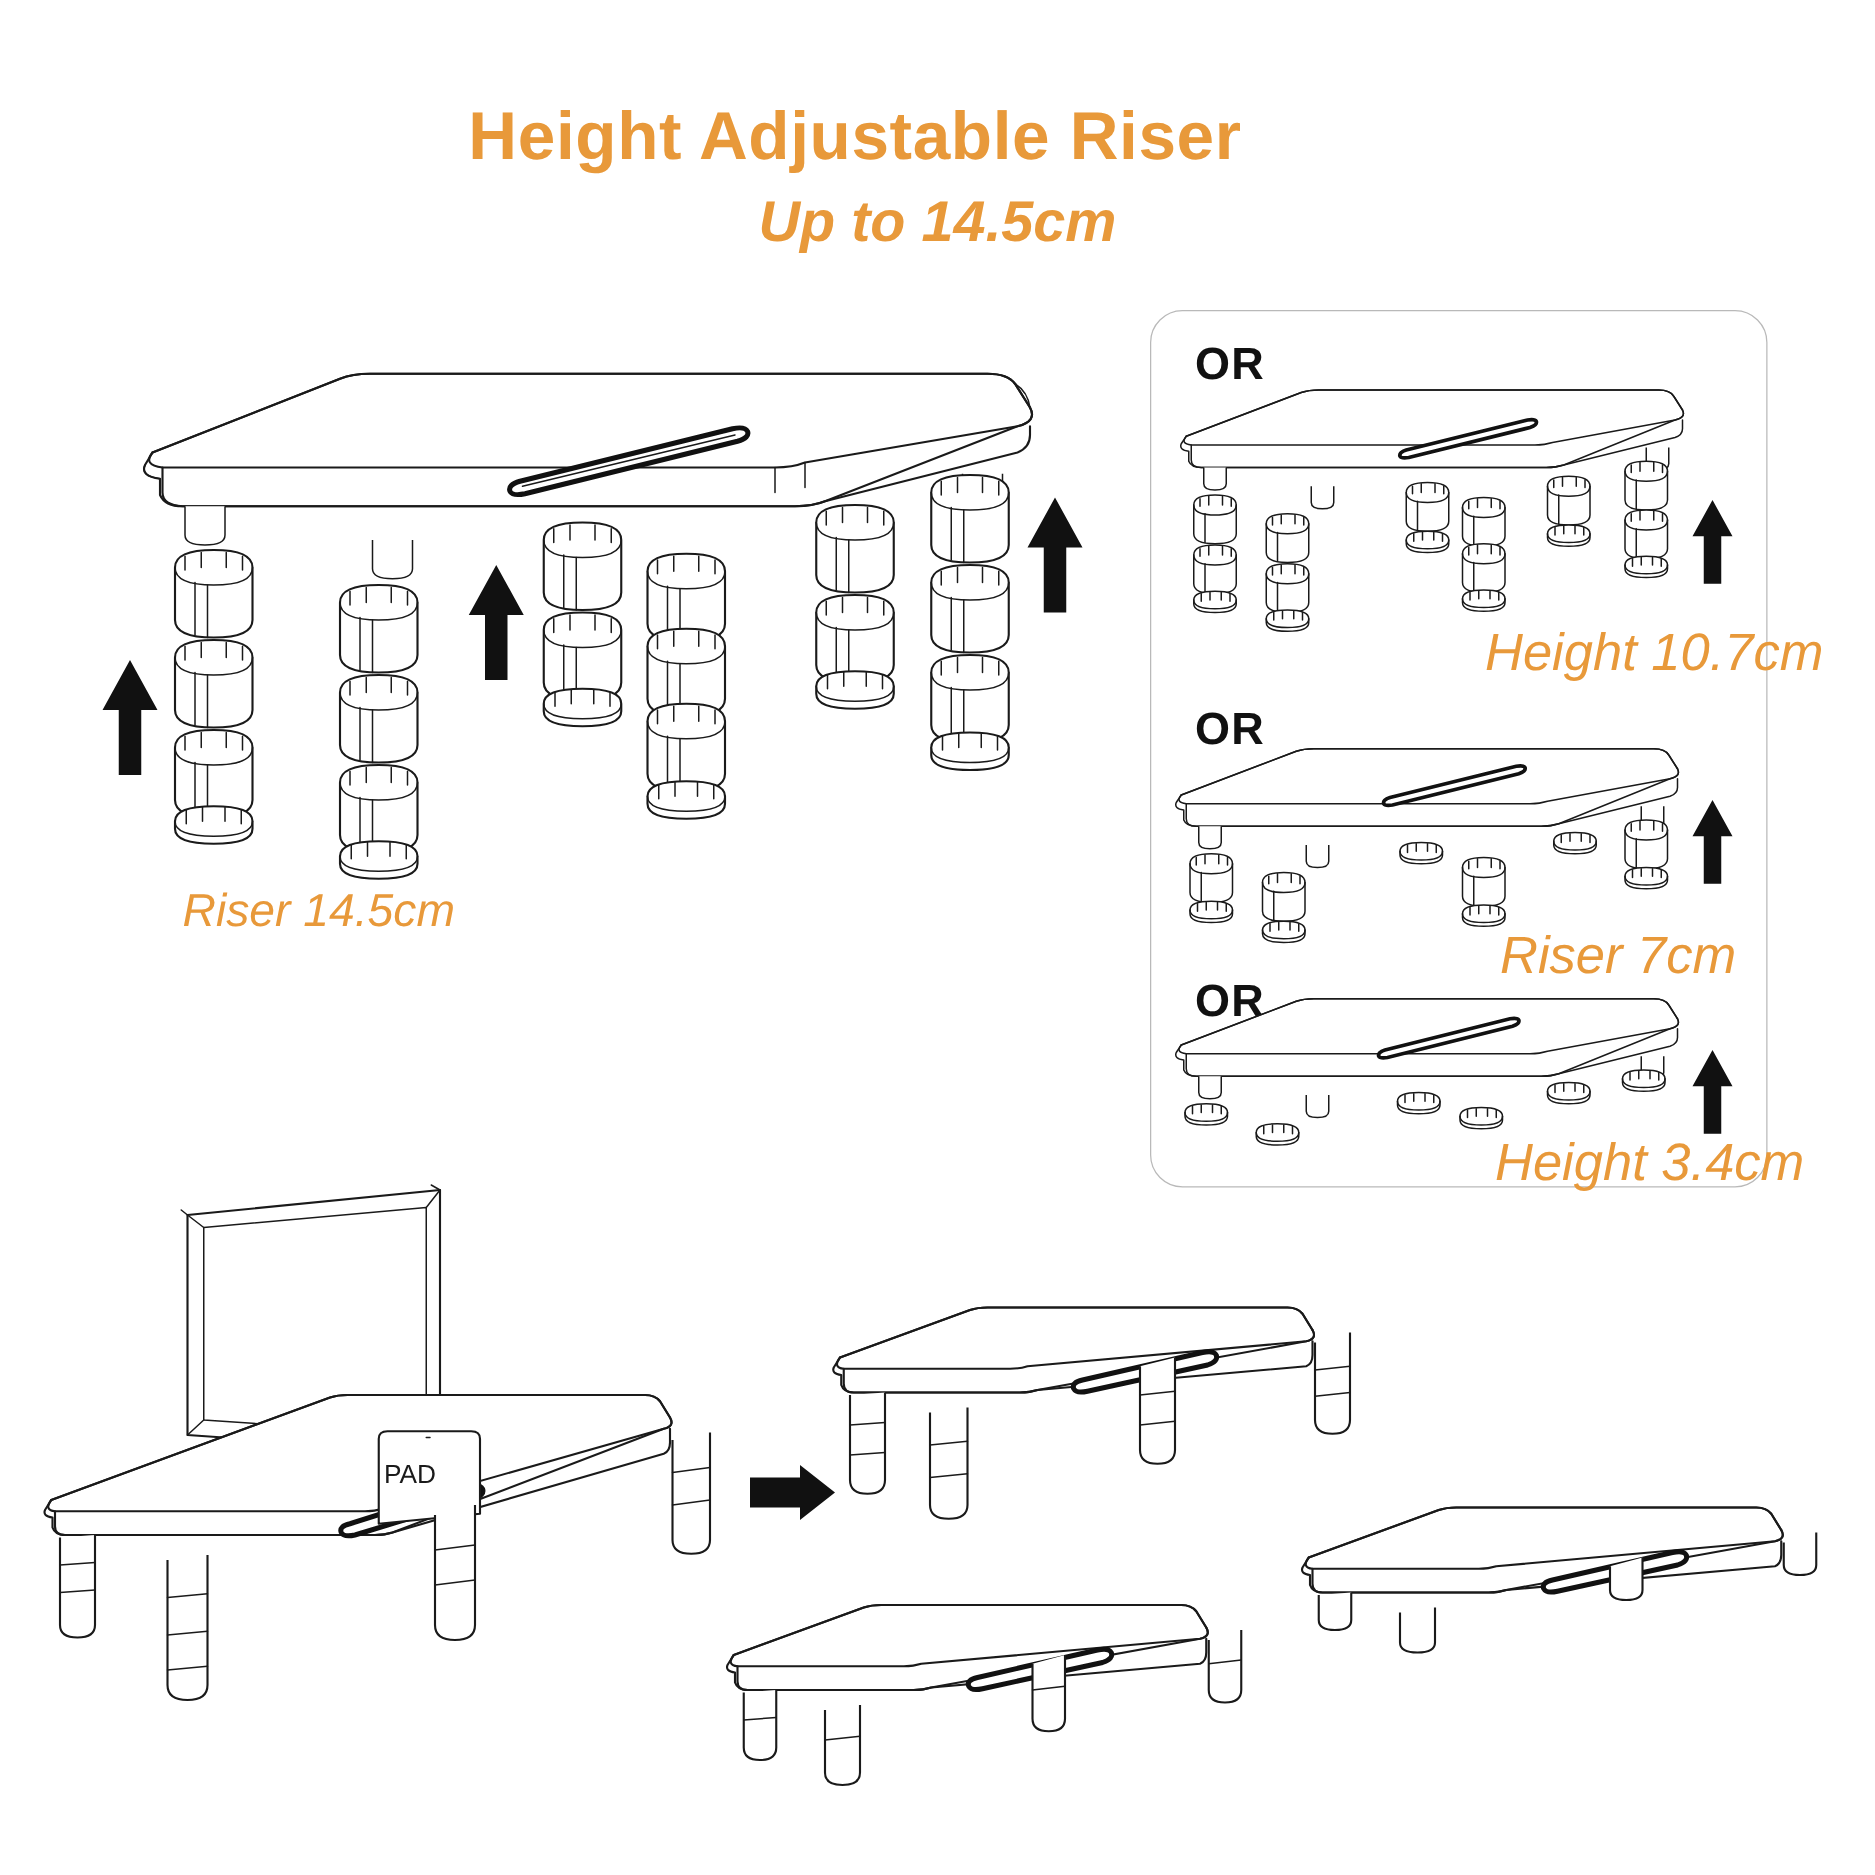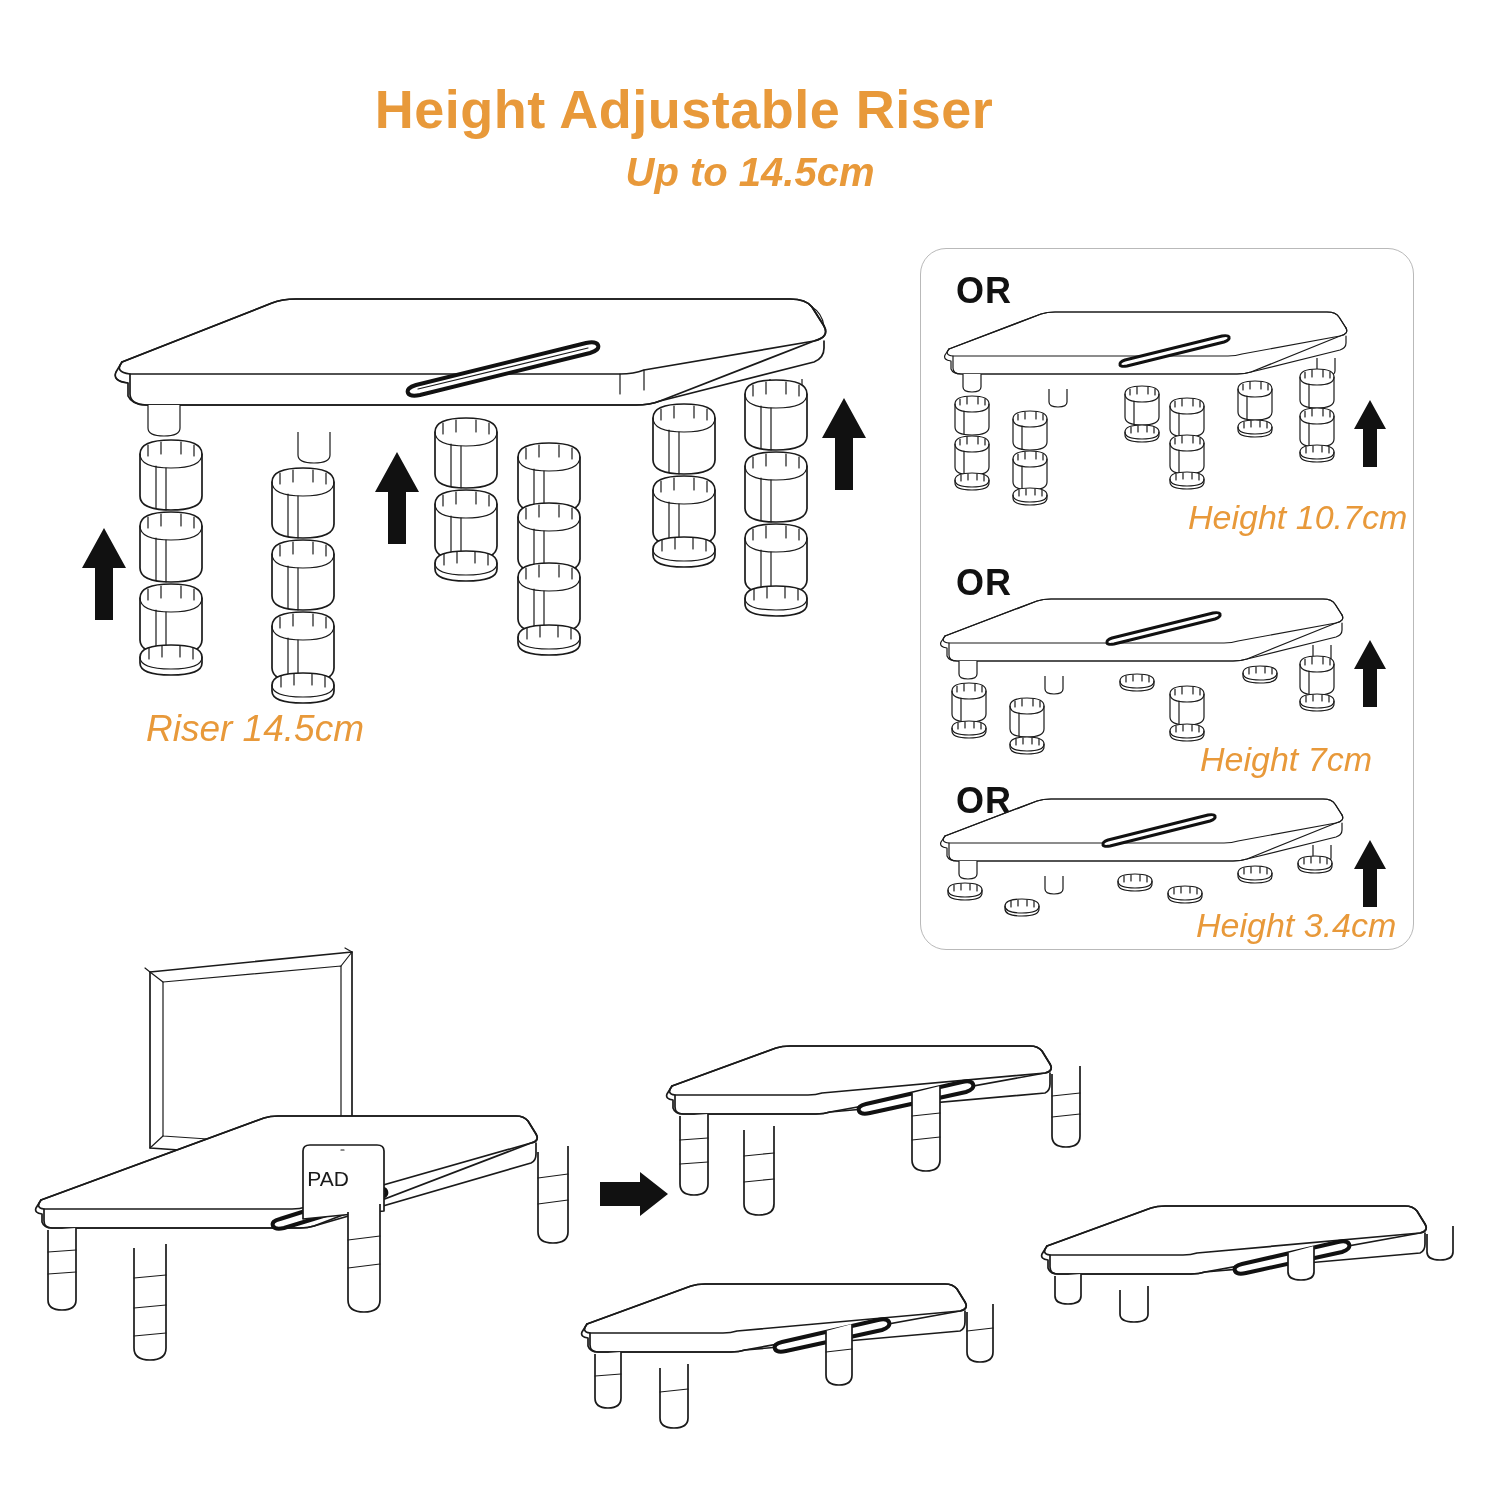--- a/index.html
+++ b/index.html
@@ -5,24 +5,24 @@
   html,body{margin:0;padding:0;background:#ffffff;}
   body{width:1500px;height:1500px;font-family:"Liberation Sans",sans-serif;overflow:hidden;}
   #stage{position:relative;width:1500px;height:1500px;background:#fff;}
 
   .title{
     position:absolute;left:0;top:78px;width:1368px;text-align:center;
     font-size:54px;font-weight:bold;color:#e8993a;letter-spacing:0.5px;
   }
   .subtitle{
     position:absolute;left:0;top:150px;width:1500px;text-align:center;
-    font-size:40px;font-style:italic;font-weight:bold;color:#e8993a;
+    font-size:46px;font-style:italic;font-weight:bold;color:#e8993a;
   }
 
-  .hlabel{position:absolute;font-size:34px;font-style:italic;color:#e8993a;white-space:nowrap;}
+  .hlabel{position:absolute;font-size:42px;font-style:italic;color:#e8993a;white-space:nowrap;}
   .hlabel.big{font-size:37px;}
 
   .or-label{position:absolute;font-size:36px;font-weight:bold;color:#111;letter-spacing:1px;}
 
   .panel{
     position:absolute;left:920px;top:248px;width:492px;height:700px;
     border:1.6px solid #b9b9b9;border-radius:26px;background:transparent;
   }
 
   svg{position:absolute;left:0;top:0;width:1500px;height:1500px;pointer-events:none;}
@@ -44,21 +44,21 @@
   <div class="subtitle">Up to 14.5cm</div>
 
   <div class="panel"></div>
 
   <div class="or-label" style="left:956px;top:270px;">OR</div>
   <div class="or-label" style="left:956px;top:562px;">OR</div>
   <div class="or-label" style="left:956px;top:780px;">OR</div>
 
   <div class="hlabel big" style="left:146px;top:708px;">Riser 14.5cm</div>
   <div class="hlabel" style="left:1188px;top:498px;">Height 10.7cm</div>
-  <div class="hlabel" style="left:1200px;top:740px;">Height 7cm</div>
+  <div class="hlabel" style="left:1200px;top:740px;">Riser 7cm</div>
   <div class="hlabel" style="left:1196px;top:906px;">Height 3.4cm</div>
 
   <svg viewBox="0 0 1500 1500" xmlns="http://www.w3.org/2000/svg">
 
     <defs>
 
       <g id="legseg">
         <path class="fillw" d="M0,14 L0,56 Q0,70 31,70 Q62,70 62,56 L62,14 Q62,0 31,0 Q0,0 0,14 Z"></path>
         <path class="ln-thin" d="M0,14 Q0,28 31,28 Q62,28 62,14"></path>
         <path class="ln-thin" d="M8,5 L8,16 M21,2 L21,14 M41,2 L41,14 M54,5 L54,16"></path>

